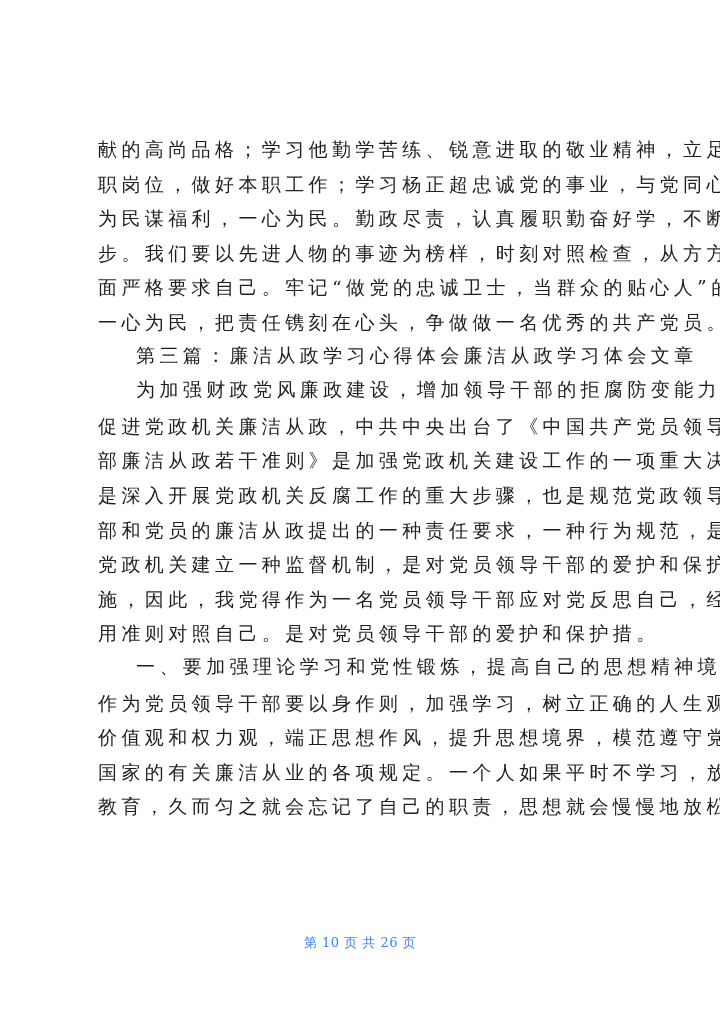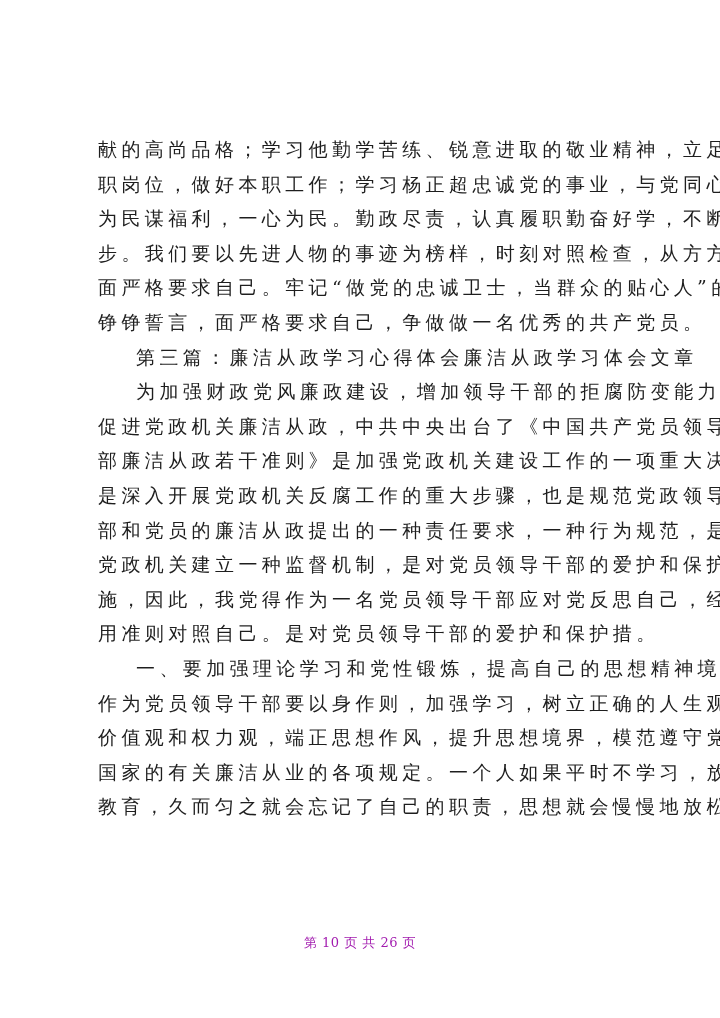--- a/index.html
+++ b/index.html
@@ -31,43 +31,44 @@
   .line {
     height: 34.6px;
     line-height: 34.6px;
     font-size: 19px;
     letter-spacing: 4.4px;
     white-space: nowrap;
     color: #1e1e1e;
   }
   .indent {
     padding-left: 38px;
+    font-family: Liberation Mono, monospace;
   }
   .footer {
     position: absolute;
     top: 934px;
     left: 0;
     width: 720px;
     text-align: center;
     font-size: 13px;
-    color: #a21caf;
+    color: #3b82f6;
     letter-spacing: 0.5px;
   }
 </style>
 </head>
 <body>
 
 <div class="page">
   <div class="body-text">
     <div class="line">献的高尚品格；学习他勤学苦练、锐意进取的敬业精神，立足本</div>
     <div class="line">职岗位，做好本职工作；学习杨正超忠诚党的事业，与党同心；</div>
     <div class="line">为民谋福利，一心为民。勤政尽责，认真履职勤奋好学，不断进</div>
     <div class="line">步。我们要以先进人物的事迹为榜样，时刻对照检查，从方方面</div>
     <div class="line">面严格要求自己。牢记“做党的忠诚卫士，当群众的贴心人”的</div>
-    <div class="line">铮铮誓言，面严格要求自己，争做做一名优秀的共产党员。</div>
+    <div class="line">一心为民，把责任镌刻在心头，争做做一名优秀的共产党员。</div>
     <div class="line indent">第三篇：廉洁从政学习心得体会廉洁从政学习体会文章</div>
     <div class="line indent">为加强财政党风廉政建设，增加领导干部的拒腐防变能力，</div>
     <div class="line">促进党政机关廉洁从政，中共中央出台了《中国共产党员领导干</div>
     <div class="line">部廉洁从政若干准则》是加强党政机关建设工作的一项重大决策，</div>
     <div class="line">是深入开展党政机关反腐工作的重大步骤，也是规范党政领导干</div>
     <div class="line">部和党员的廉洁从政提出的一种责任要求，一种行为规范，是在</div>
     <div class="line">党政机关建立一种监督机制，是对党员领导干部的爱护和保护措</div>
     <div class="line">施，因此，我党得作为一名党员领导干部应对党反思自己，经常</div>
     <div class="line">用准则对照自己。是对党员领导干部的爱护和保护措。</div>
     <div class="line indent">一、要加强理论学习和党性锻炼，提高自己的思想精神境界，</div>

